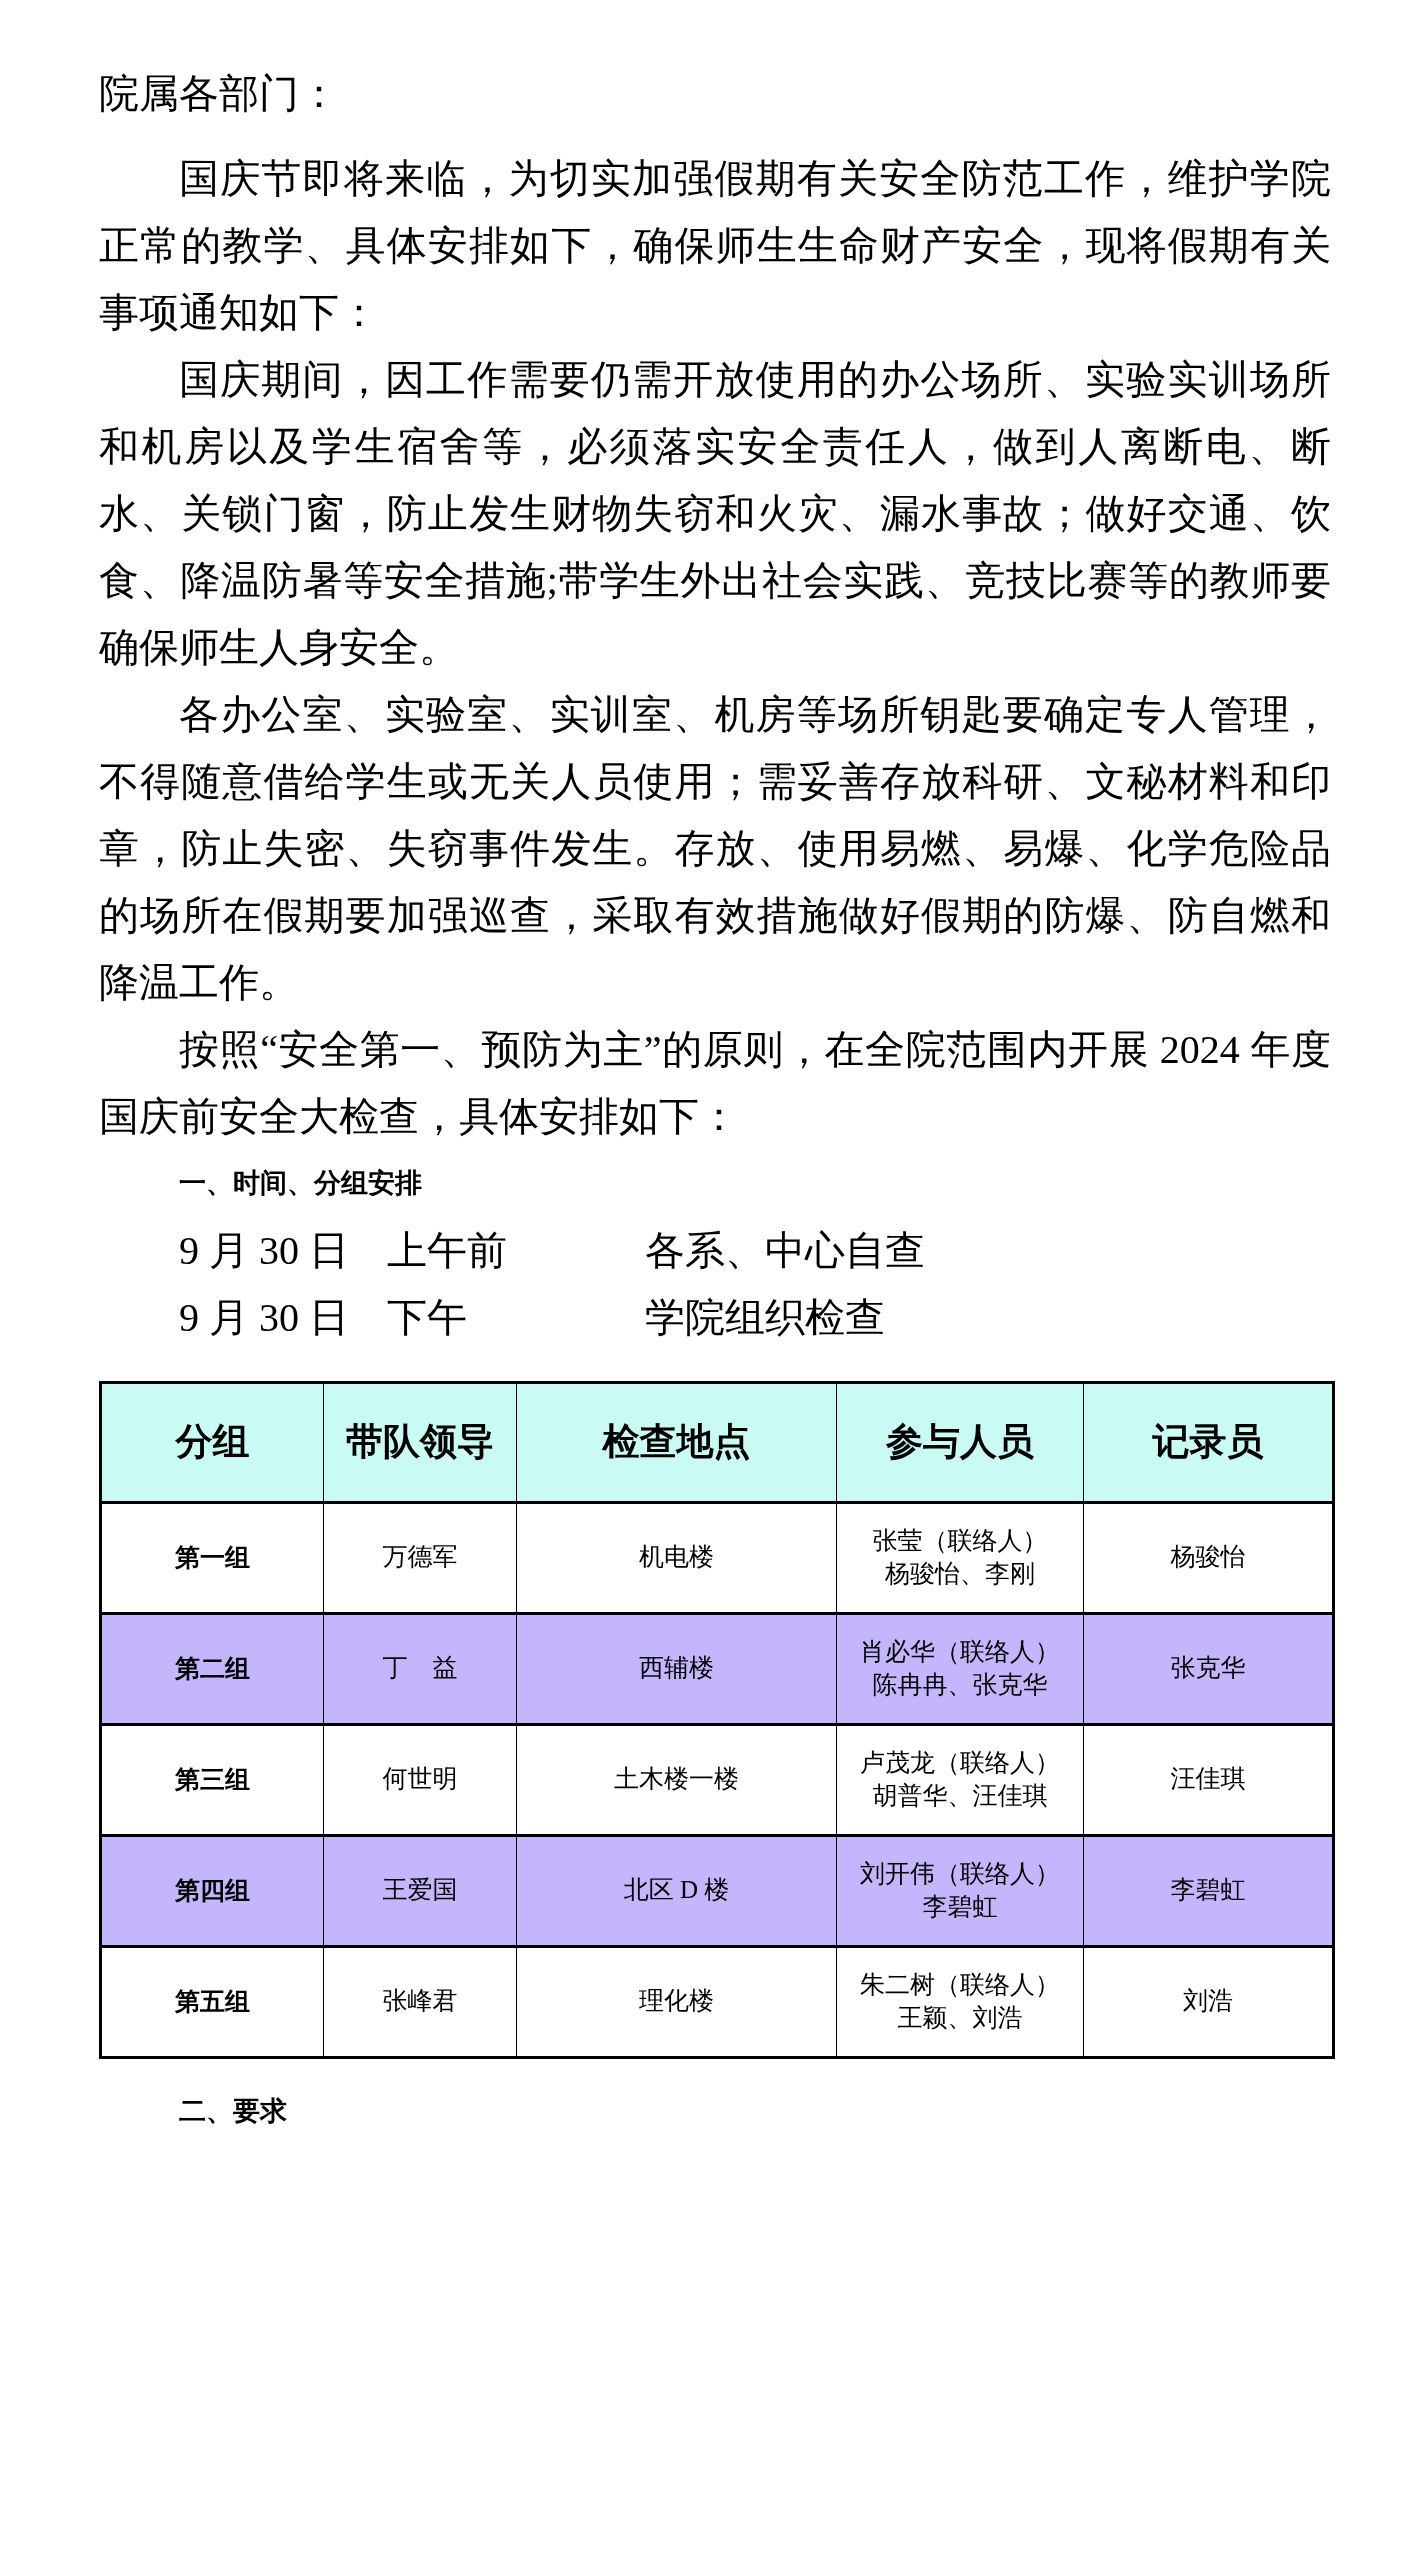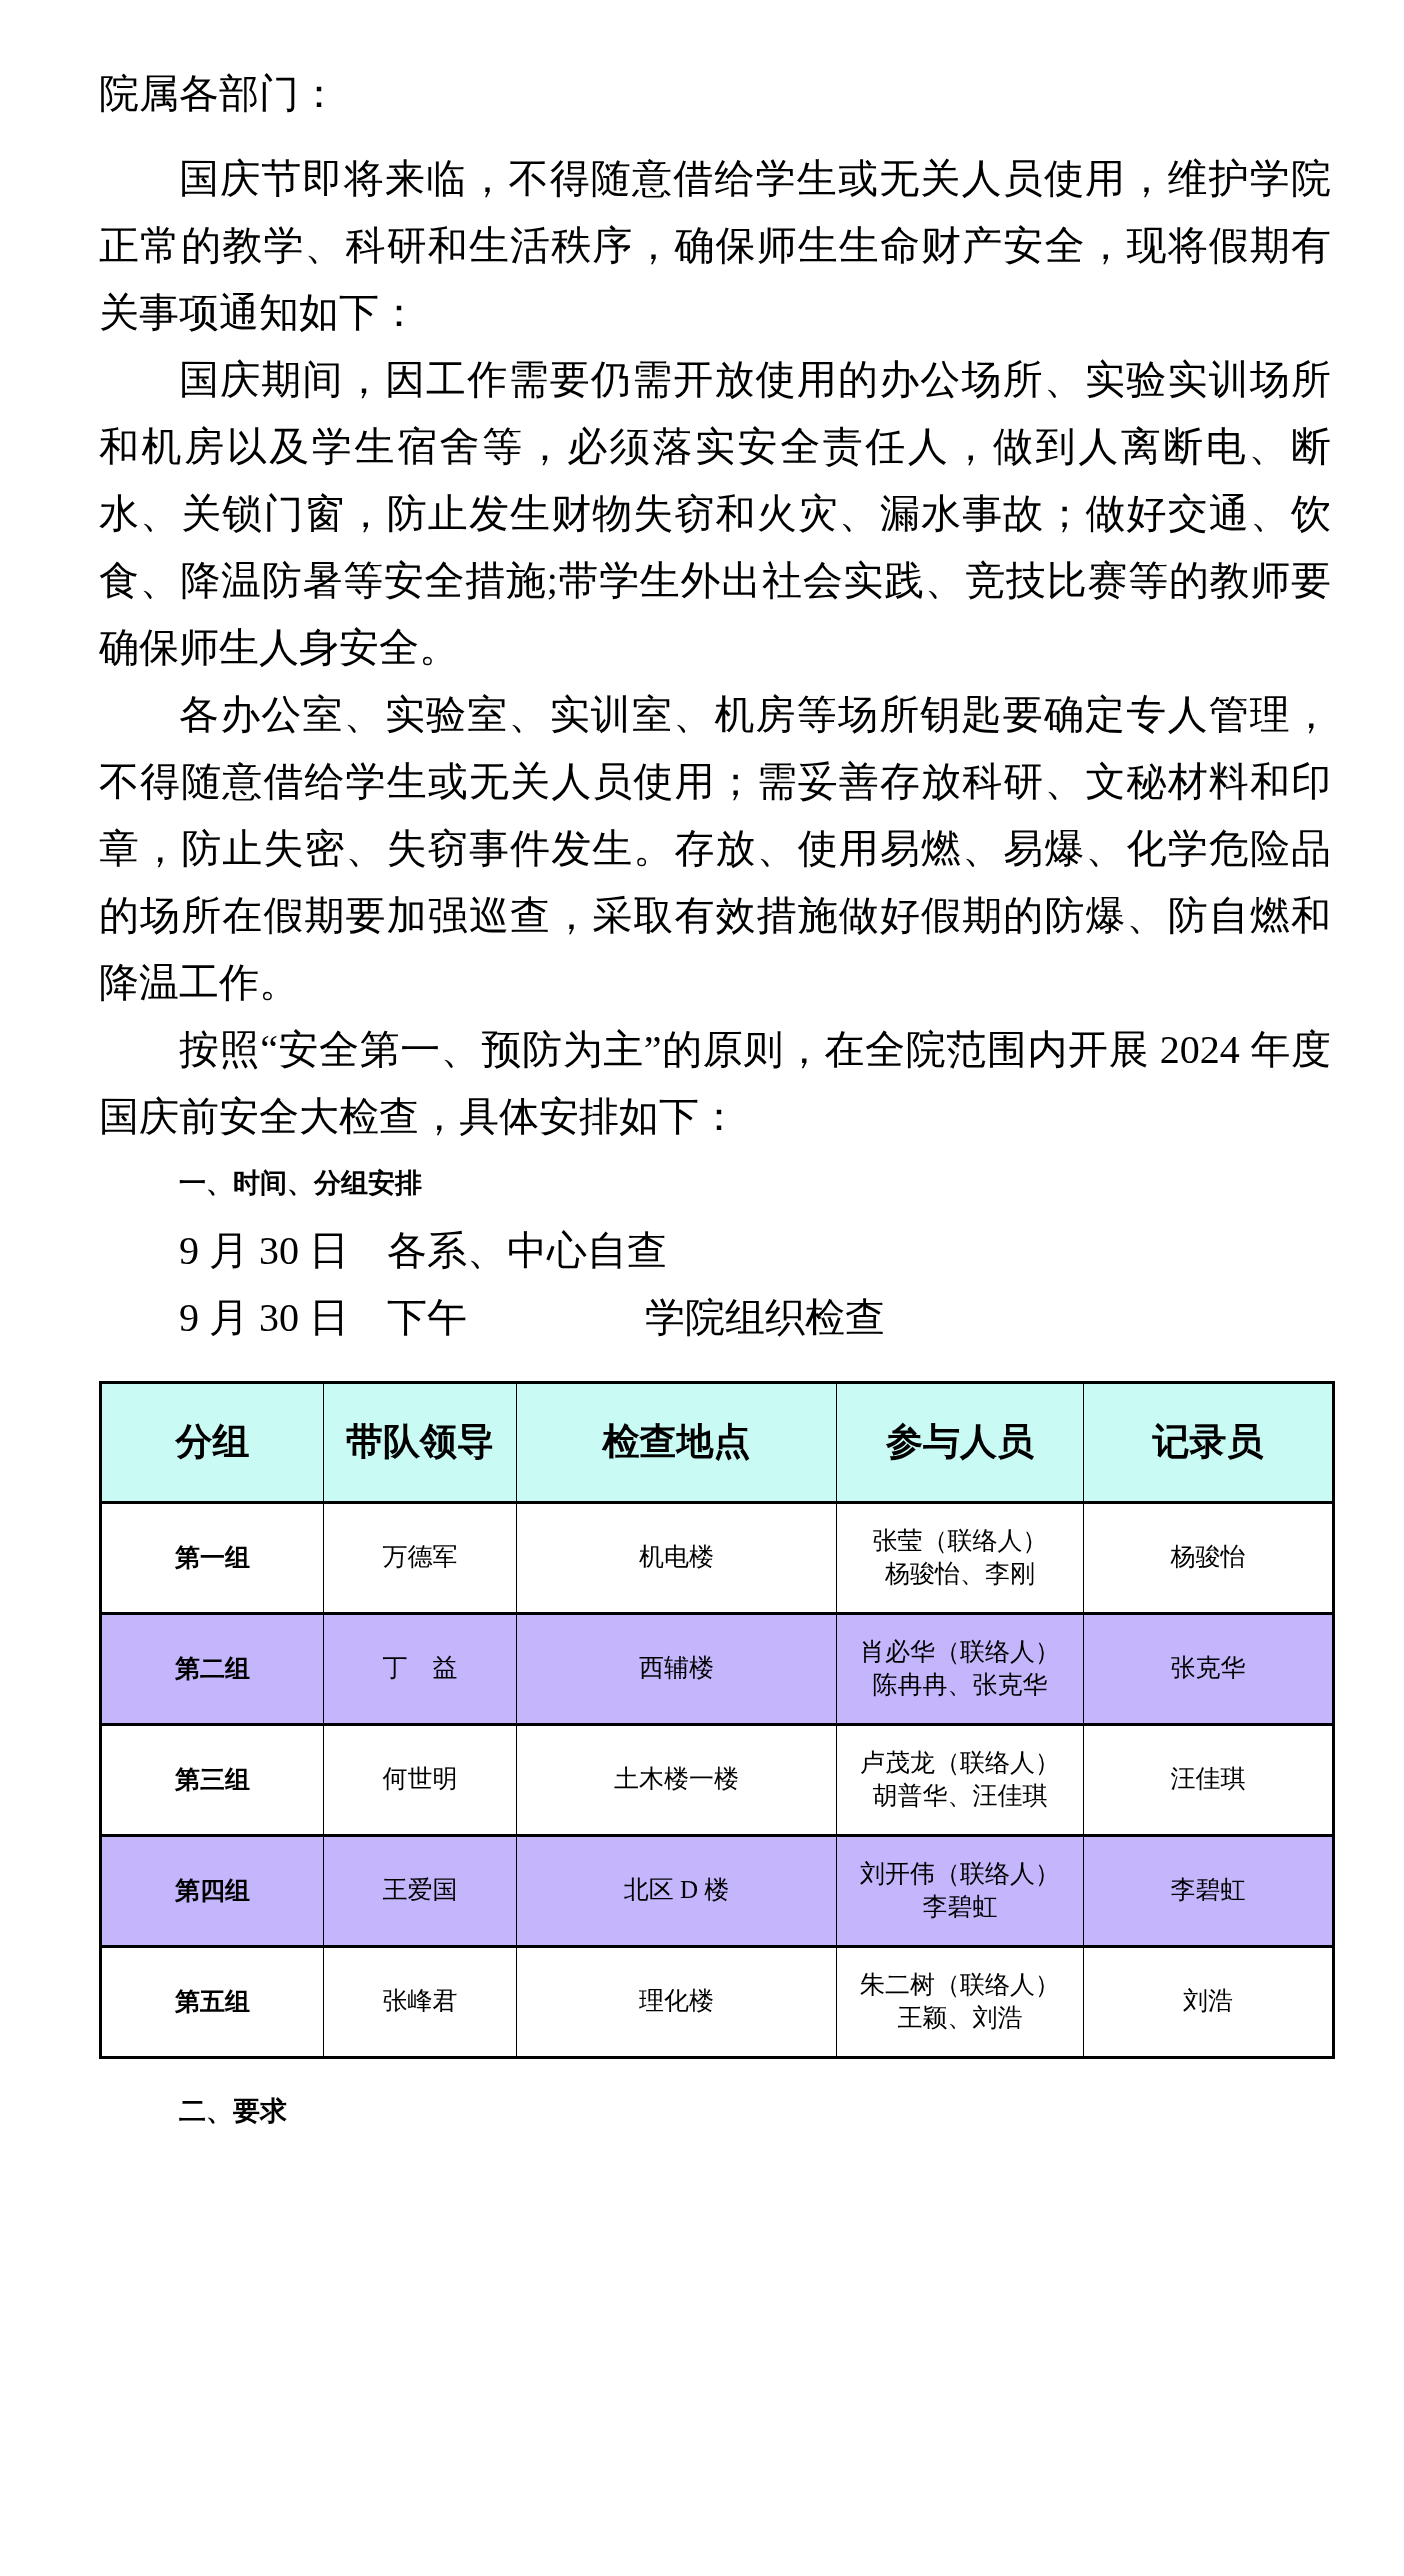--- a/index.html
+++ b/index.html
@@ -60,30 +60,31 @@
   td.participants-cell span { display: block; }
   .section2-para { margin: 0; text-indent: 80px; text-align: justify; }
 </style>
 </head>
 <body>
 
 <div class="page">
 
   <p class="salutation">院属各部门：</p>
 
-  <p class="para first">国庆节即将来临，不得随意借给学生或无关人员使用，维护学院正常的教学、科研和生活秩序，确保师生生命财产安全，现将假期有关事项通知如下：</p>
+  <p class="para first">国庆节即将来临，为切实加强假期有关安全防范工作，维护学院正常的教学、具体安排如下，确保师生生命财产安全，现将假期有关事项通知如下：</p>
   <p class="para">国庆期间，因工作需要仍需开放使用的办公场所、实验实训场所和机房以及学生宿舍等，必须落实安全责任人，做到人离断电、断水、关锁门窗，防止发生财物失窃和火灾、漏水事故；做好交通、饮食、降温防暑等安全措施;带学生外出社会实践、竞技比赛等的教师要确保师生人身安全。</p>
   <p class="para">各办公室、实验室、实训室、机房等场所钥匙要确定专人管理，不得随意借给学生或无关人员使用；需妥善存放科研、文秘材料和印章，防止失密、失窃事件发生。存放、使用易燃、易爆、化学危险品的场所在假期要加强巡查，采取有效措施做好假期的防爆、防自燃和降温工作。</p>
   <p class="para">按照“安全第一、预防为主”的原则，在全院范围内开展 2024 年度国庆前安全大检查，具体安排如下：</p>
 
   <h3 class="sec-heading">一、时间、分组安排</h3>
 
   <div class="schedule">
     <div class="schedule-row">
       <span class="schedule-date">9 月 30 日</span>
+      <span class="schedule-time">上午前</span>
       <span class="schedule-activity">各系、中心自查</span>
     </div>
     <div class="schedule-row">
       <span class="schedule-date">9 月 30 日</span>
       <span class="schedule-time">下午</span>
       <span class="schedule-activity">学院组织检查</span>
     </div>
   </div>
 
   <table class="inspection">

